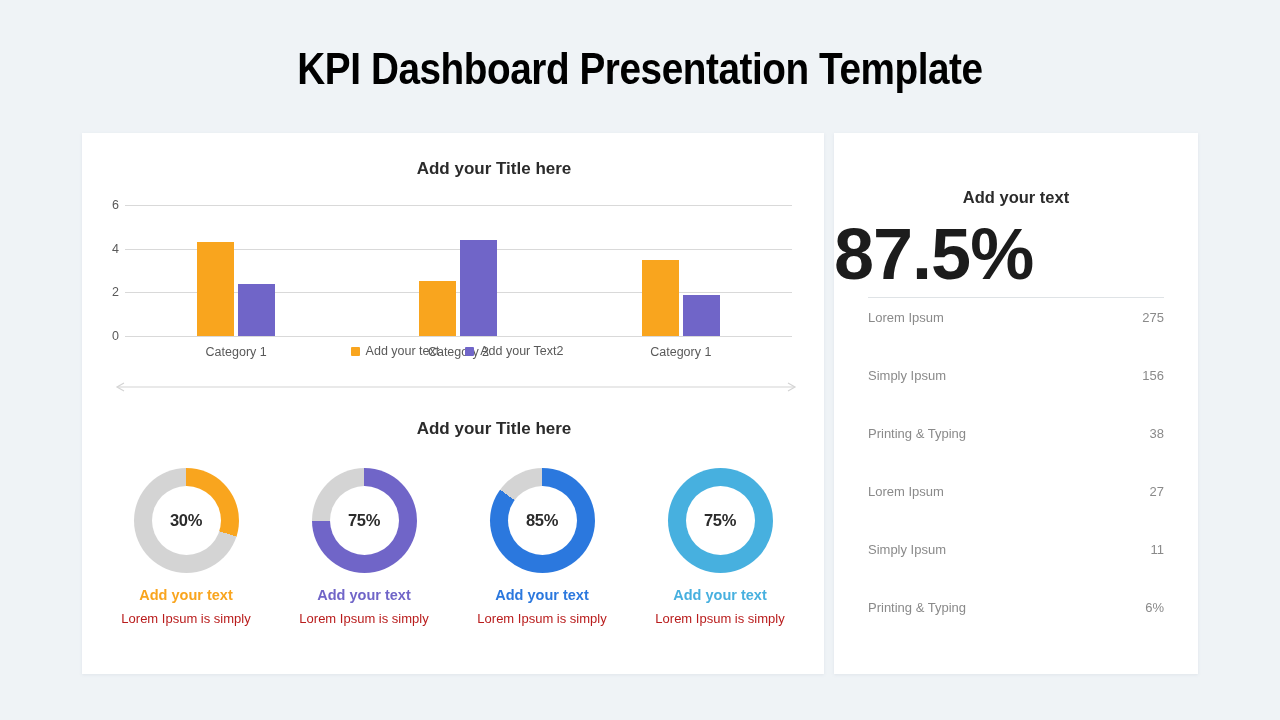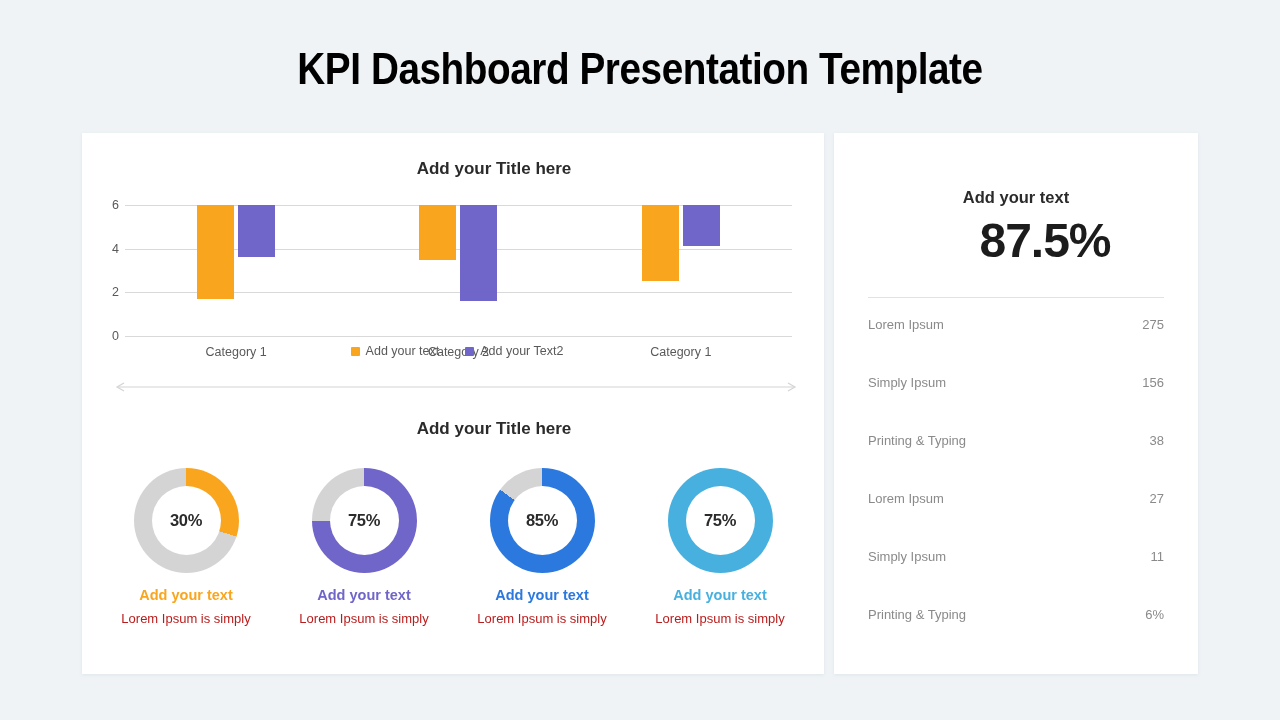--- a/index.html
+++ b/index.html
@@ -80,21 +80,21 @@
     right: 10px;
     top: 9px;
     bottom: 0;
     display: flex;
     align-items: flex-end;
   }
   .cat-group {
     flex: 1 1 0;
     height: 100%;
     display: flex;
-    align-items: flex-start;
+    align-items: flex-end;
     justify-content: center;
     gap: 4px;
     position: relative;
   }
   .bar {
     width: 37px;
   }
   .bar.s1 { background: #f9a51e; }
   .bar.s2 { background: #7065c8; }
   .cat-label {
@@ -197,41 +197,39 @@
     text-align: center;
     font-size: 16.5px;
     font-weight: bold;
     color: #2b2b2b;
   }
   #kpi-value {
     position: absolute;
     left: 834px;
     top: 213px;
     width: 364px;
-    text-align: center;
-    font-size: 48px;
+    text-align: left;
+    font-size: 72px;
     font-weight: bold;
     color: #1c1c1c;
     letter-spacing: -1px;
-    padding-left: 29px;
   }
   #kpi-divider {
     position: absolute;
     left: 868px;
     top: 297px;
     width: 296px;
     height: 1px;
     background: #dfe3e6;
   }
   #kpi-list {
     position: absolute;
     left: 868px;
     top: 310px;
     width: 296px;
-    margin-top: 7px;
   }
   .kpi-row {
     display: flex;
     justify-content: space-between;
     align-items: baseline;
     height: 58px;
     font-size: 13px;
     color: #8a8a8a;
   }
   .kpi-row .kpi-label { text-align: left; }

